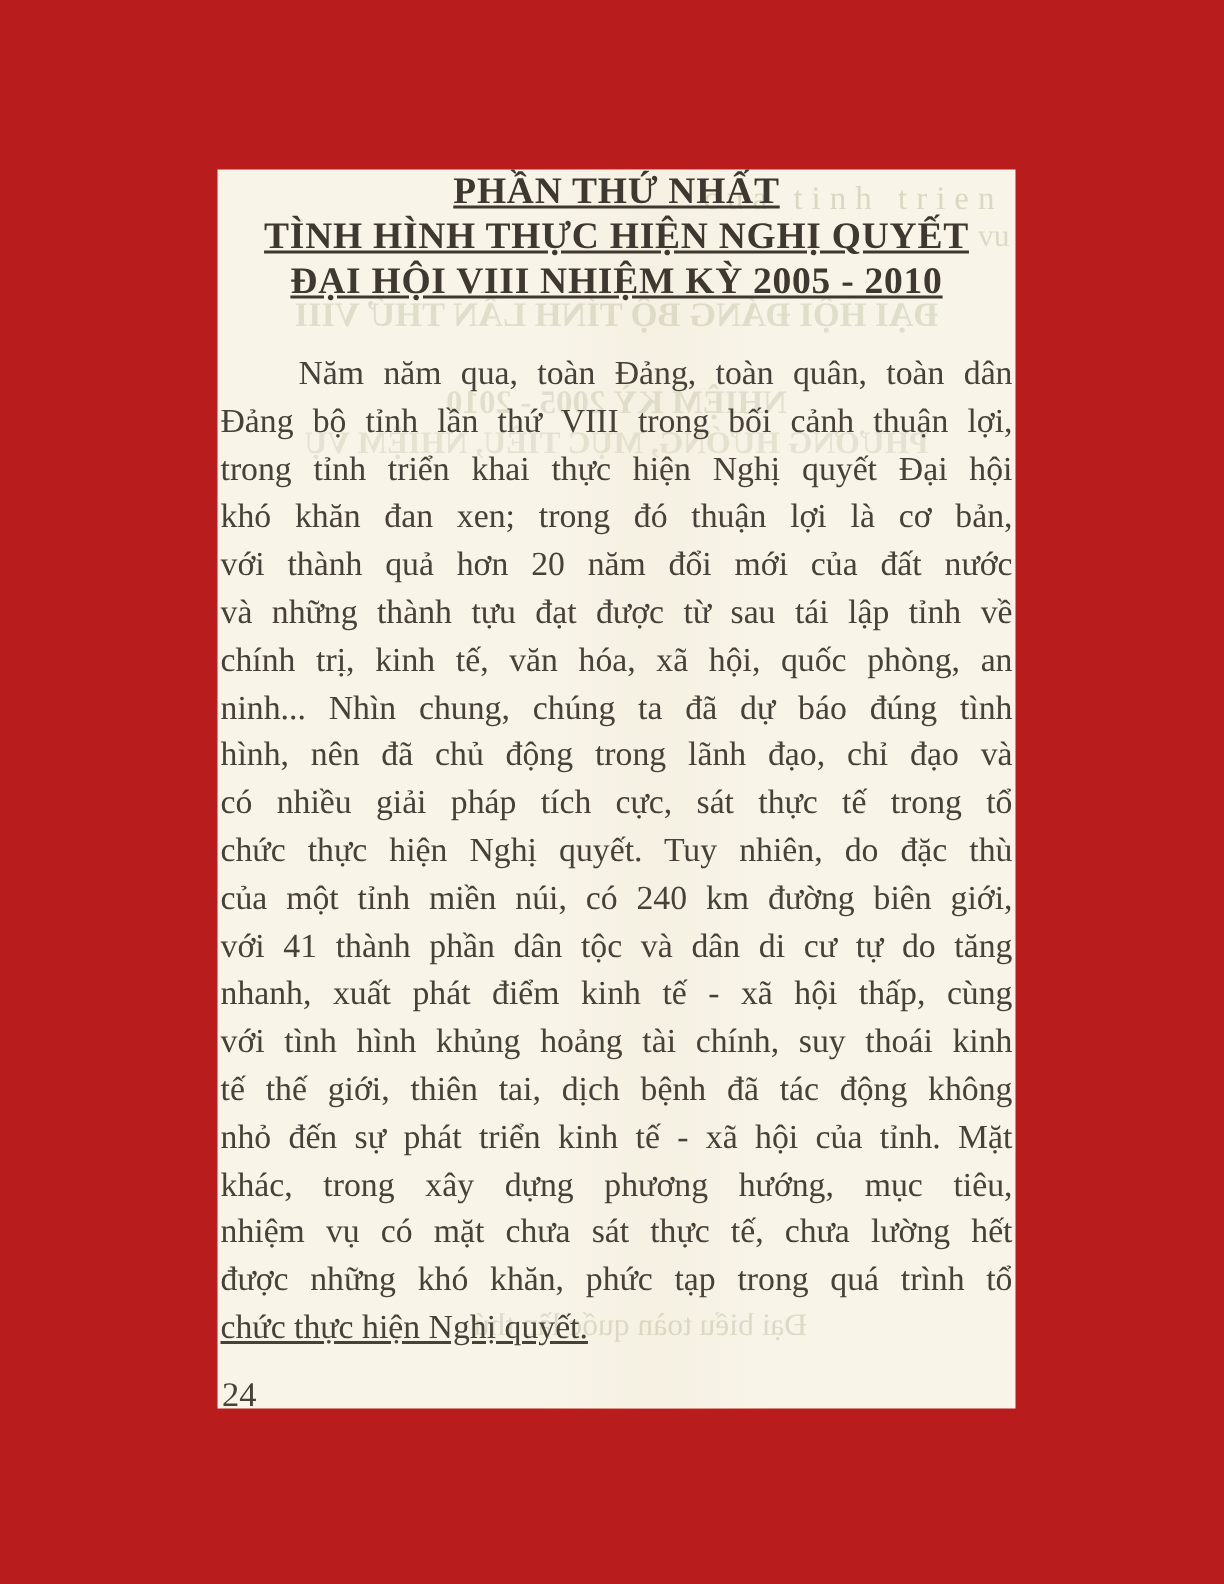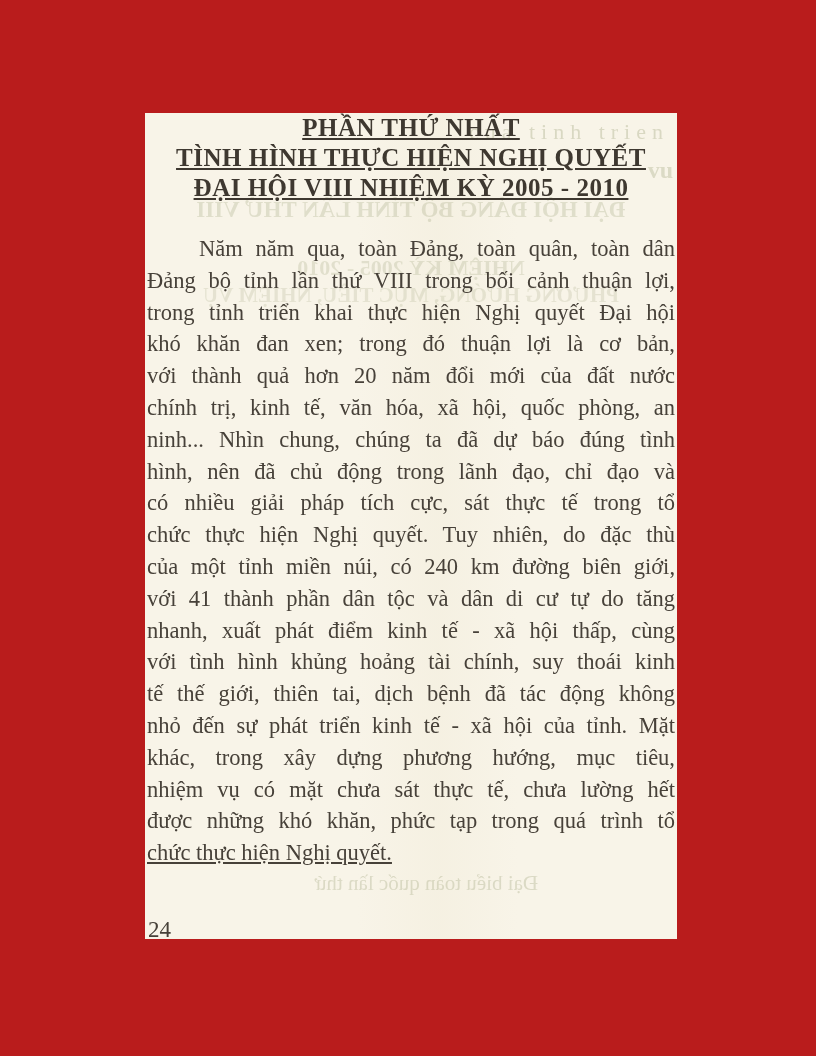--- a/index.html
+++ b/index.html
@@ -18,21 +18,21 @@
   .line{text-align:justify;text-align-last:justify;white-space:nowrap;}
   .line-first{padding-left:52px;}
   .line-last{text-align-last:left;white-space:normal;text-decoration:underline;}
   
   .pagenum{position:absolute;left:3px;top:804px;font-size:23px;color:#474139;}
   
   .ghost{position:absolute;color:#9ba078;opacity:.28;filter:blur(.5px);
          font-weight:bold;white-space:nowrap;pointer-events:none;}
   .mirror{transform:scaleX(-1);}
   .g1{top:6px;right:8px;font-size:22px;font-weight:normal;letter-spacing:6px;opacity:.33;}
-  .g2{top:44px;right:4px;font-size:24px;font-weight:bold;opacity:.30;}
+  .g2{top:32px;right:4px;font-size:21px;font-weight:normal;opacity:.30;}
   .g3{top:84px;left:0;right:0;text-align:center;font-size:23px;opacity:.26;}
   .g4{top:142px;left:0;right:0;text-align:center;font-size:22px;opacity:.24;}
   .g5{top:170px;left:0;right:0;text-align:center;font-size:21px;opacity:.20;}
   .g6{top:758px;left:170px;right:6px;text-align:right;font-size:21px;font-weight:normal;opacity:.30;}
 </style>
 </head>
 <body>
 
 <div class="page">
   <div class="scan">
@@ -49,20 +49,21 @@
       <div>TÌNH HÌNH THỰC HIỆN NGHỊ QUYẾT</div>
       <div>ĐẠI HỘI VIII NHIỆM KỲ 2005 - 2010</div>
     </div>
 
     <div class="bodytext">
       <div class="line line-first">Năm năm qua, toàn Đảng, toàn quân, toàn dân</div>
       <div class="line">Đảng bộ tỉnh lần thứ VIII trong bối cảnh thuận lợi,</div>
       <div class="line">trong tỉnh triển khai thực hiện Nghị quyết Đại hội</div>
       <div class="line">khó khăn đan xen; trong đó thuận lợi là cơ bản,</div>
       <div class="line">với thành quả hơn 20 năm đổi mới của đất nước</div>
+      <div class="line">và những thành tựu đạt được từ sau tái lập tỉnh về</div>
       <div class="line">chính trị, kinh tế, văn hóa, xã hội, quốc phòng, an</div>
       <div class="line">ninh... Nhìn chung, chúng ta đã dự báo đúng tình</div>
       <div class="line">hình, nên đã chủ động trong lãnh đạo, chỉ đạo và</div>
       <div class="line">có nhiều giải pháp tích cực, sát thực tế trong tổ</div>
       <div class="line">chức thực hiện Nghị quyết. Tuy nhiên, do đặc thù</div>
       <div class="line">của một tỉnh miền núi, có 240 km đường biên giới,</div>
       <div class="line">với 41 thành phần dân tộc và dân di cư tự do tăng</div>
       <div class="line">nhanh, xuất phát điểm kinh tế - xã hội thấp, cùng</div>
       <div class="line">với tình hình khủng hoảng tài chính, suy thoái kinh</div>
       <div class="line">tế thế giới, thiên tai, dịch bệnh đã tác động không</div>

